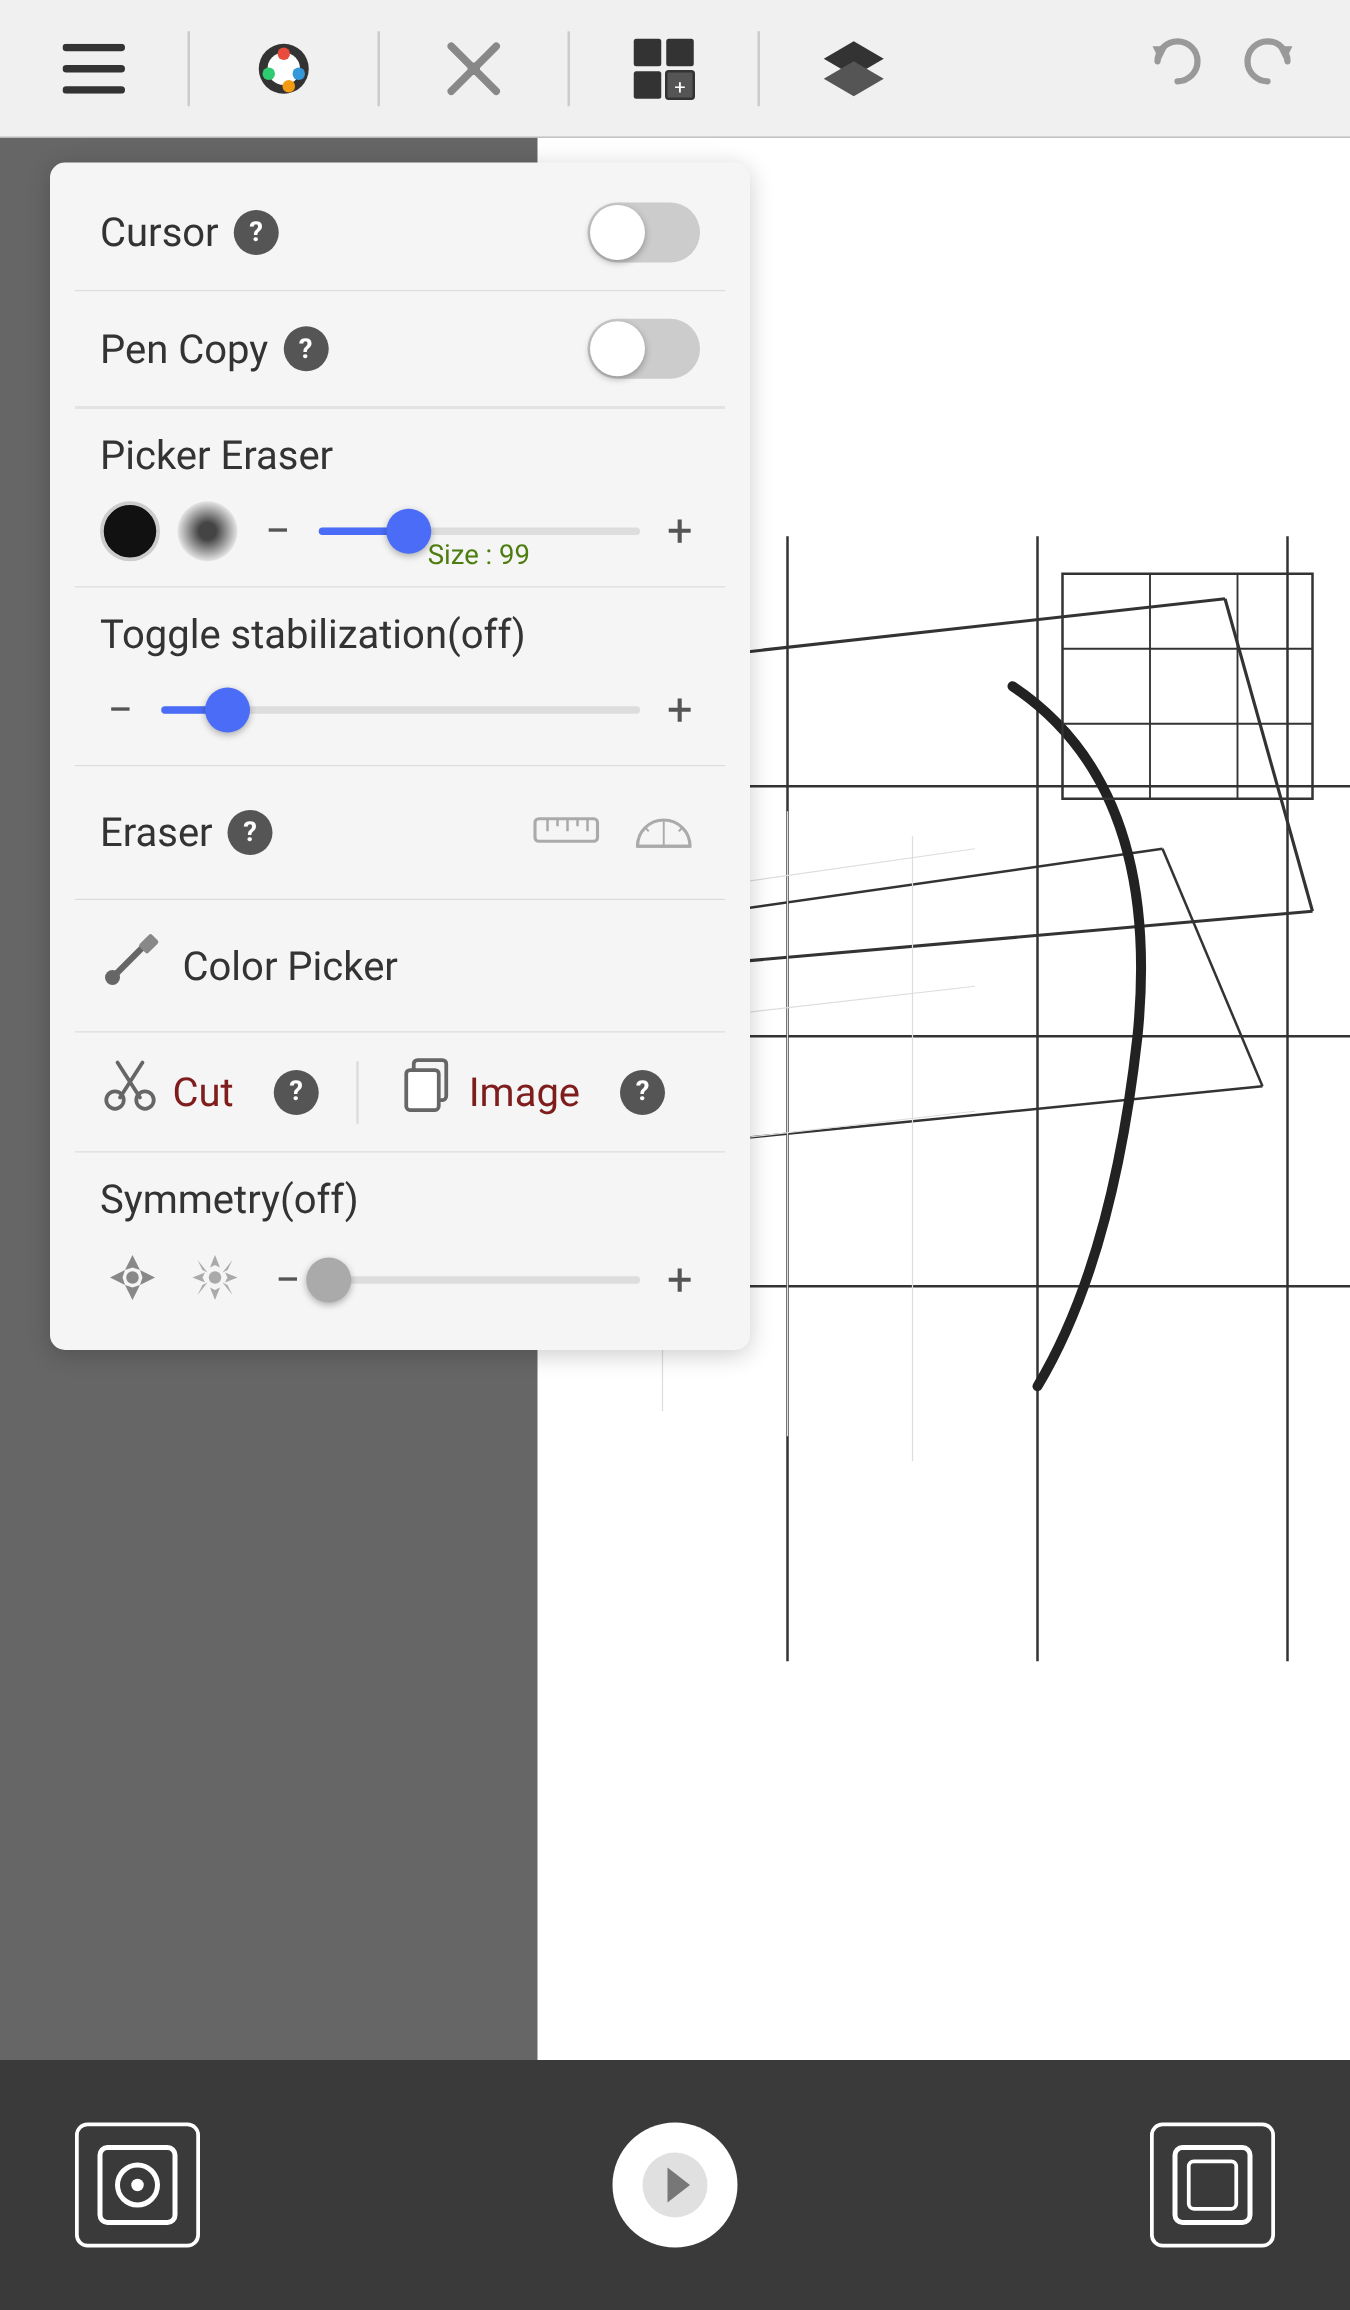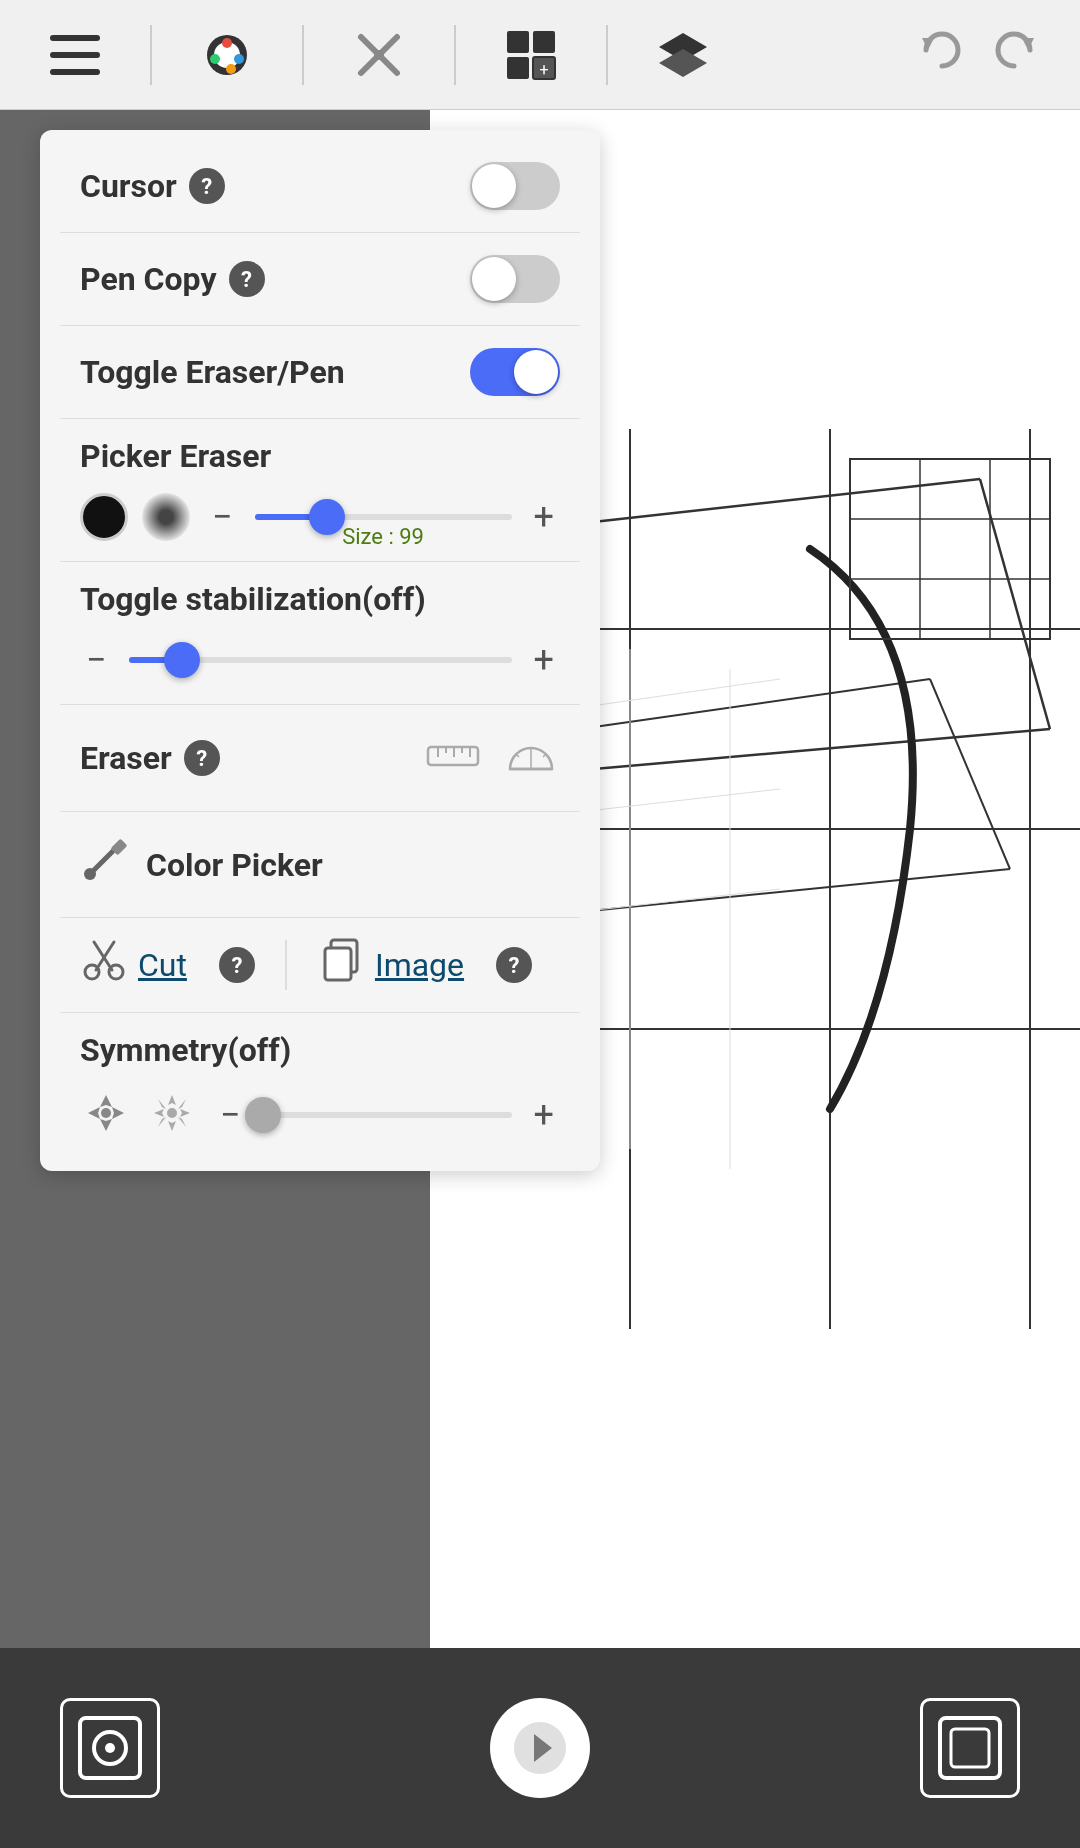--- a/index.html
+++ b/index.html
@@ -82,21 +82,21 @@
       position: relative;
     }
     .panel-divider {
       height: 1px;
       background: #ddd;
       margin: 0 20px;
     }
     .panel-label {
       font-size: 32px;
       color: #333;
-      font-weight: 700;
+      font-weight: 400;
     }
     .help-icon {
       width: 36px;
       height: 36px;
       border-radius: 50%;
       background: #555;
       color: white;
       display: inline-flex;
       align-items: center;
       justify-content: center;
@@ -211,22 +211,21 @@
       display: flex;
       align-items: center;
       gap: 10px;
     }
     .cut-copy-icon {
       font-size: 42px;
       color: #555;
     }
     .cut-copy-label {
       font-size: 32px;
-      color: #0c4a6e;
-      text-decoration: underline;
+      color: #7f1d1d;
     }
     .cut-copy-divider {
       width: 2px;
       height: 50px;
       background: #ddd;
       margin: 0 10px;
     }
 
     
     .symmetry-icons {
@@ -392,26 +391,20 @@
 
   <div class="panel-row">
     <span class="panel-label">Pen Copy</span>
     <span class="help-icon">?</span>
     <div class="toggle">
       <div class="toggle-knob"></div>
     </div>
   </div>
   <div class="panel-divider"></div>
 
-  <div class="panel-row">
-    <span class="panel-label">Toggle Eraser/Pen</span>
-    <div class="toggle on">
-      <div class="toggle-knob"></div>
-    </div>
-  </div>
   <div class="panel-divider"></div>
 
   <div style="padding: 18px 40px 10px 40px;">
     <span class="panel-label">Picker Eraser</span>
     <div style="display:flex; align-items:center; gap:16px; margin-top:18px;">
       <div class="eraser-icons">
         <div style="width:48px;height:48px;border-radius:50%;background:#111;border:3px solid #ccc;"></div>
         <div style="width:48px;height:48px;border-radius:50%;background:radial-gradient(circle,#444 20%,rgba(68,68,68,0.1) 70%);border:none;"></div>
       </div>
       <span class="plus-minus">−</span>

